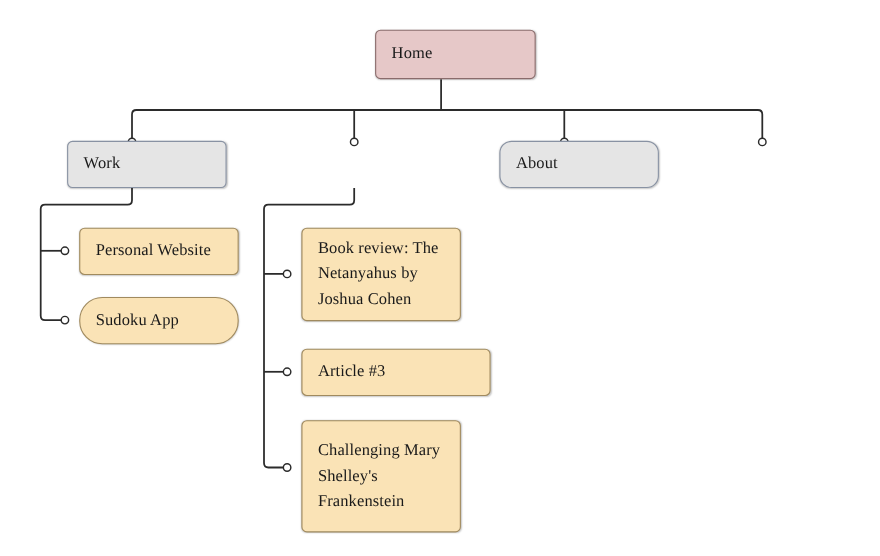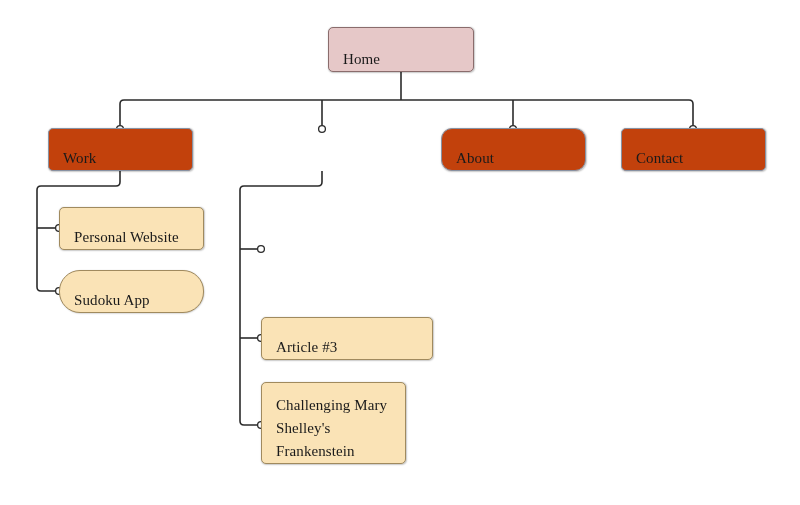--- a/index.html
+++ b/index.html
@@ -27,38 +27,39 @@
     top: 0;
     width: 800px;
     height: 505px;
   }
   .node {
     position: absolute;
     box-sizing: border-box;
     border-radius: 5px;
     border: 1px solid #8c8c8c;
     display: flex;
-    align-items: flex-end;
+    align-items: center;
     padding: 0 14px;
     line-height: 23px;
     color: #1a1a1a;
     font-size: 15px;
     letter-spacing: 0.1px;
     box-shadow: 0.5px 0.5px 1.5px rgba(0,0,0,0.22);
+    margin-left: 13px;
   }
   .node-label {
     display: block;
     white-space: pre-line;
   }
   .node.root {
     background: #e6c8c8;
     border-color: #8a6c6c;
   }
   .node.section {
-    background: #c2410c;
+    background: #e5e5e5;
     border-color: #8892a3;
   }
   .node.leaf {
     background: #fae3b6;
     border-color: #a08a5e;
   }
 </style>
 </head>
 <body>
 
@@ -102,36 +103,38 @@
 
   <div class="node section" id="node-work" style="left: 48px; top: 128px; width: 145px; height: 43px;">
     <span class="node-label">Work</span>
   </div>
 
 
   <div class="node section" id="node-about" style="left: 441px; top: 128px; width: 145px; height: 43px; border-radius: 11px;">
     <span class="node-label">About</span>
   </div>
 
-  <div class="node section" id="node-contact" style="left: 621px; top: 128px; width: 145px; height: 43px;">
-    <span class="node-label">Contact</span>
-  </div>
 
   <div class="node leaf" id="node-personal_website" style="left: 59px; top: 207px; width: 145px; height: 43px;">
     <span class="node-label">Personal Website</span>
   </div>
 
   <div class="node leaf" id="node-sudoku_app" style="left: 59px; top: 270px; width: 145px; height: 43px; border-radius: 21px;">
     <span class="node-label">Sudoku App</span>
   </div>
 
+  <div class="node leaf" id="node-book_review" style="left: 261px; top: 207px; width: 145px; height: 85px;">
+    <span class="node-label">Book review: The
+Netanyahus by
+Joshua Cohen</span>
+  </div>
 
   <div class="node leaf" id="node-article_three" style="left: 261px; top: 317px; width: 172px; height: 43px;">
     <span class="node-label">Article #3</span>
   </div>
 
-  <div class="node leaf" id="node-frankenstein" style="left: 261px; top: 382px; width: 145px; height: 82px;">
+  <div class="node leaf" id="node-frankenstein" style="left: 261px; top: 382px; width: 145px; height: 102px;">
     <span class="node-label">Challenging Mary
 Shelley's
 Frankenstein</span>
   </div>
 
 </div>
 
 </body></html>

